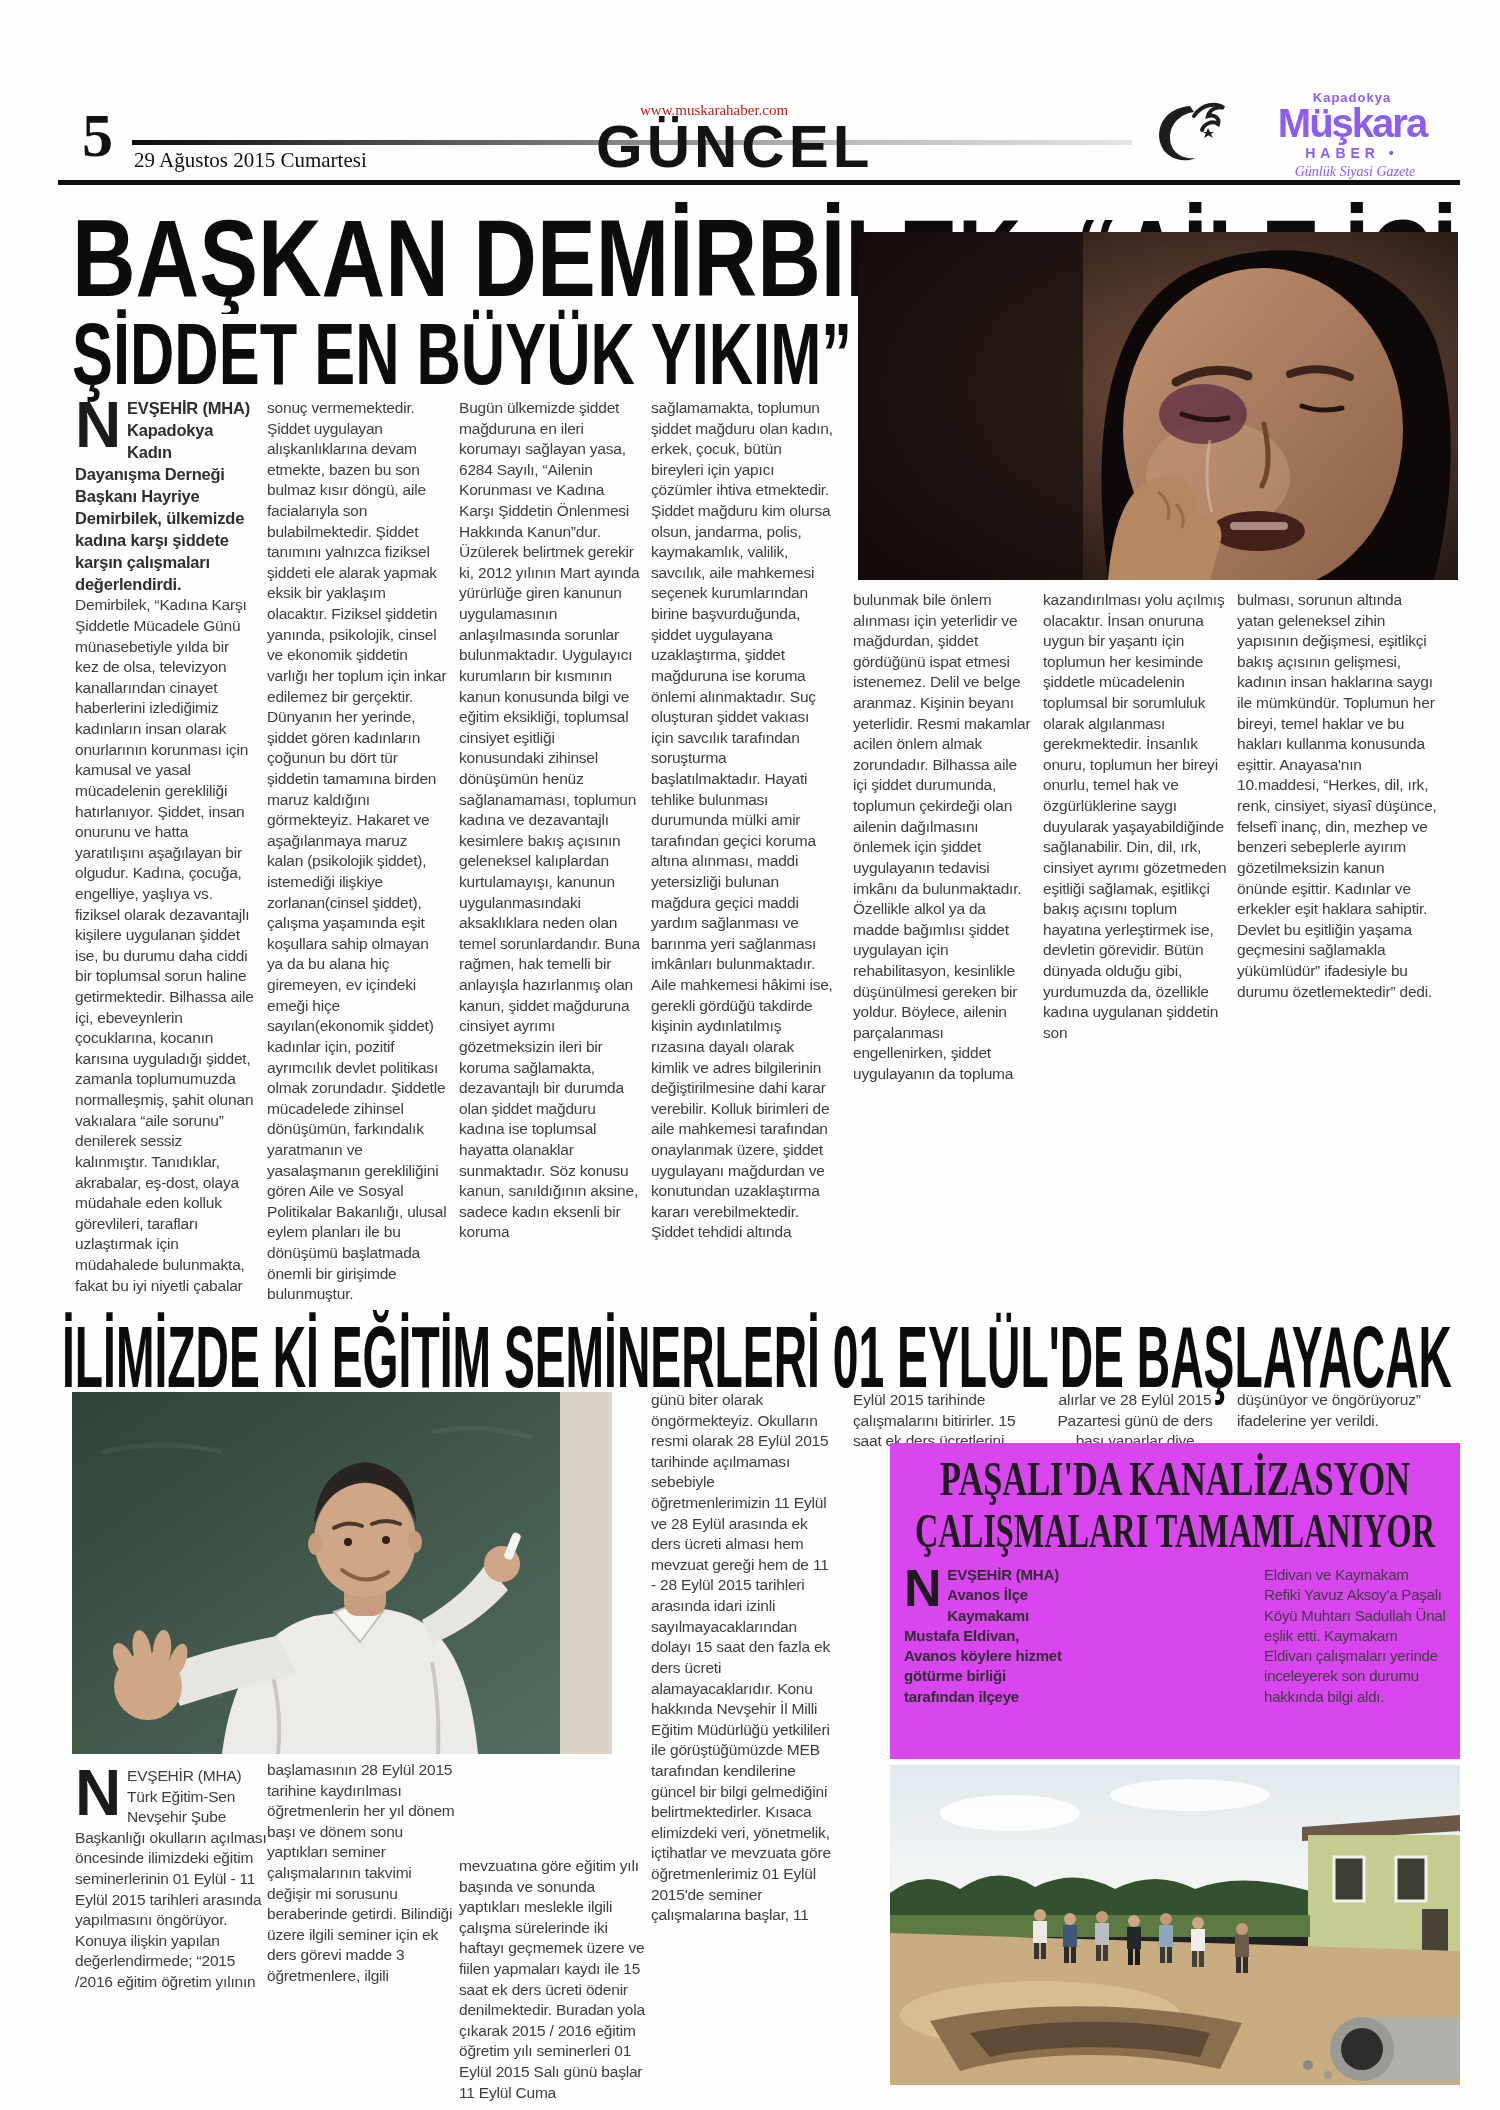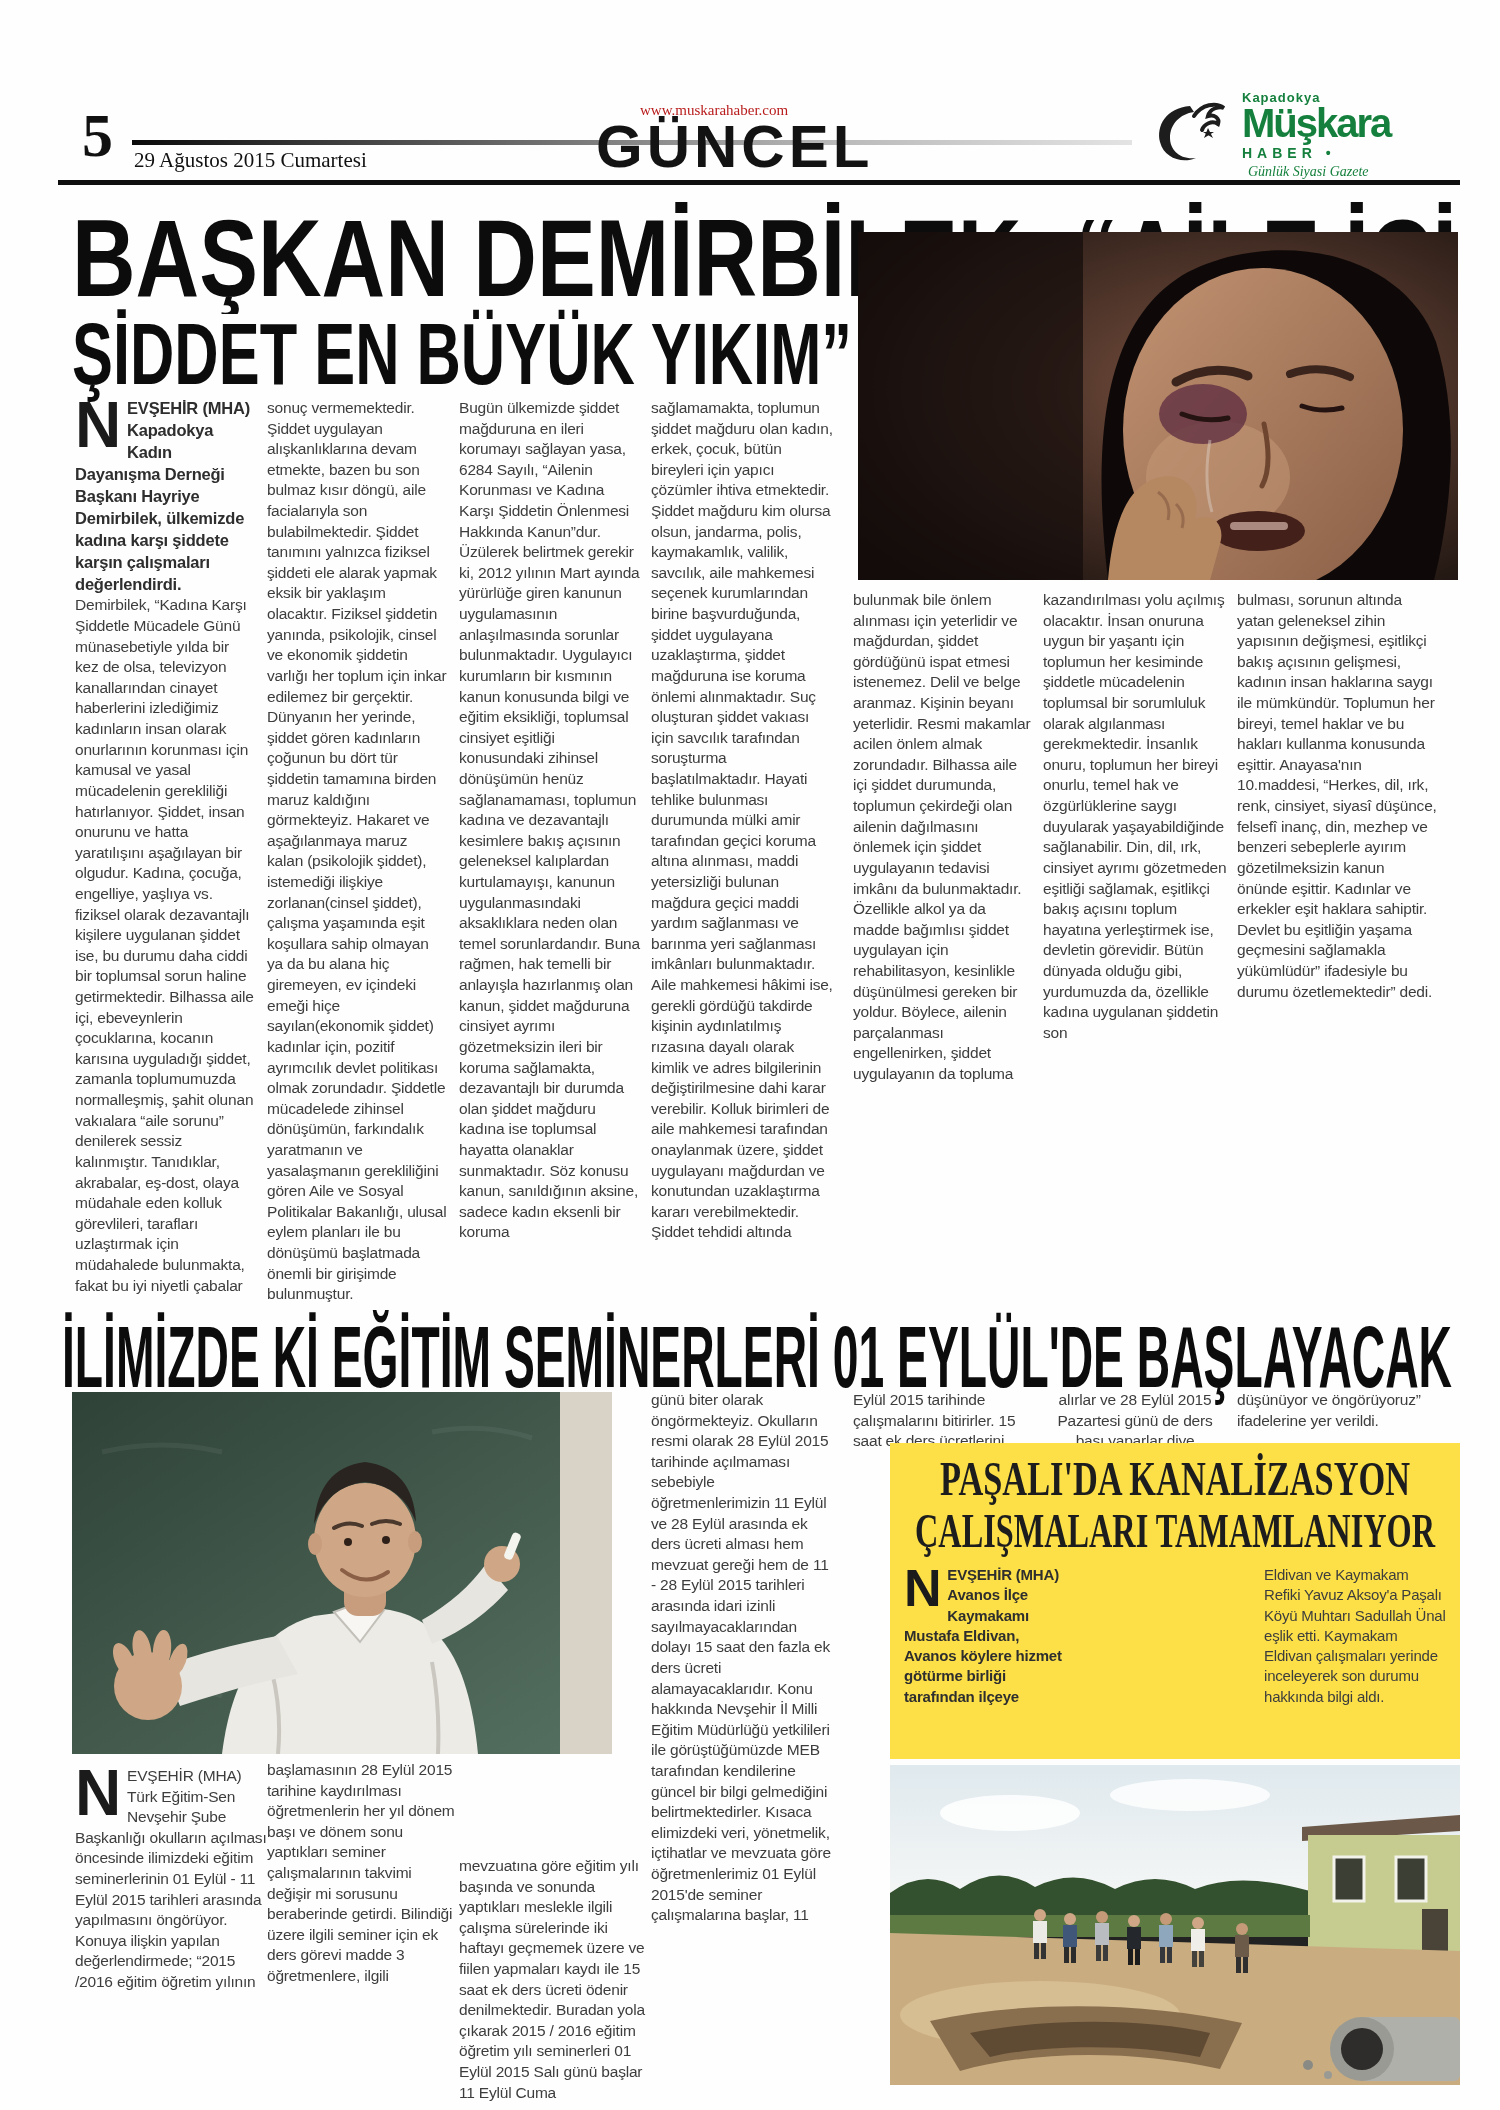--- a/index.html
+++ b/index.html
@@ -12,40 +12,40 @@
         font-size:21px;color:#111;}
   .rule-grad{position:absolute;left:132px;top:140px;width:1000px;height:5px;
         background:linear-gradient(to right,#0a0a0a,#b9b9b9 70%,#e3e3e3);}
   .site{position:absolute;left:640px;top:102px;font-family:"Liberation Serif",serif;
         font-size:15px;color:#b91c1c;}
   .section-title{position:absolute;left:596px;top:112px;font-size:60px;font-weight:bold;
         letter-spacing:4px;color:#131313;}
   .header-bar{position:absolute;left:58px;top:180px;width:1402px;height:5px;background:#0f0f0f;}
   .logo{position:absolute;left:1150px;top:90px;width:312px;height:88px;}
   .logo-swirl{position:absolute;left:0;top:4px;}
-  .logo-texts{position:absolute;left:92px;top:0;width:220px;text-align:left;color:#15803d;}
+  .logo-texts{position:absolute;left:92px;top:0;width:220px;text-align:center;color:#8b5cf6;}
   .logo-region{font-size:13px;font-weight:bold;letter-spacing:1px;}
   .logo-name{font-size:40px;font-weight:bold;letter-spacing:-2px;line-height:1;margin-top:-2px;}
   .logo-sub{font-size:14px;font-weight:bold;letter-spacing:5px;display:inline-block;margin-top:2px;}
   .logo-tag{font-family:"Liberation Serif",serif;font-style:italic;font-size:14px;display:inline-block;margin-left:6px;}
   
   .hl{position:absolute;}
   .hl text{font-family:"Liberation Sans",sans-serif;font-weight:bold;fill:#0c0c0c;}
   .hl-serif text{font-family:"Liberation Serif",serif;font-weight:bold;fill:#1d1d1d;}
   
   .col{position:absolute;font-size:15.5px;line-height:1.33;letter-spacing:-0.2px;
        color:#3d3d3d;overflow:hidden;}
   .lead{font-weight:bold;font-size:16.5px;color:#2e2e2e;}
   .dropcap{float:left;font-weight:bold;font-size:64px;line-height:50px;padding:2px 6px 0 0;color:#1b1b1b;}
   .dropcap.small{font-size:52px;line-height:42px;}
   .boldtxt{font-weight:bold;color:#2e2e2e;}
   
   .photo{position:absolute;overflow:hidden;background:#222;}
   
-  .graybox{position:absolute;left:890px;top:1443px;width:570px;height:316px;background:#fde047;}
+  .graybox{position:absolute;left:890px;top:1443px;width:570px;height:316px;background:#d946ef;}
   .graybox .col{font-size:15px;line-height:1.35;}
 </style>
 </head>
 <body>
 
 <div class="page">
 
   <div>
     <div class="pageno">5</div>
     <div class="rule-grad"></div>

